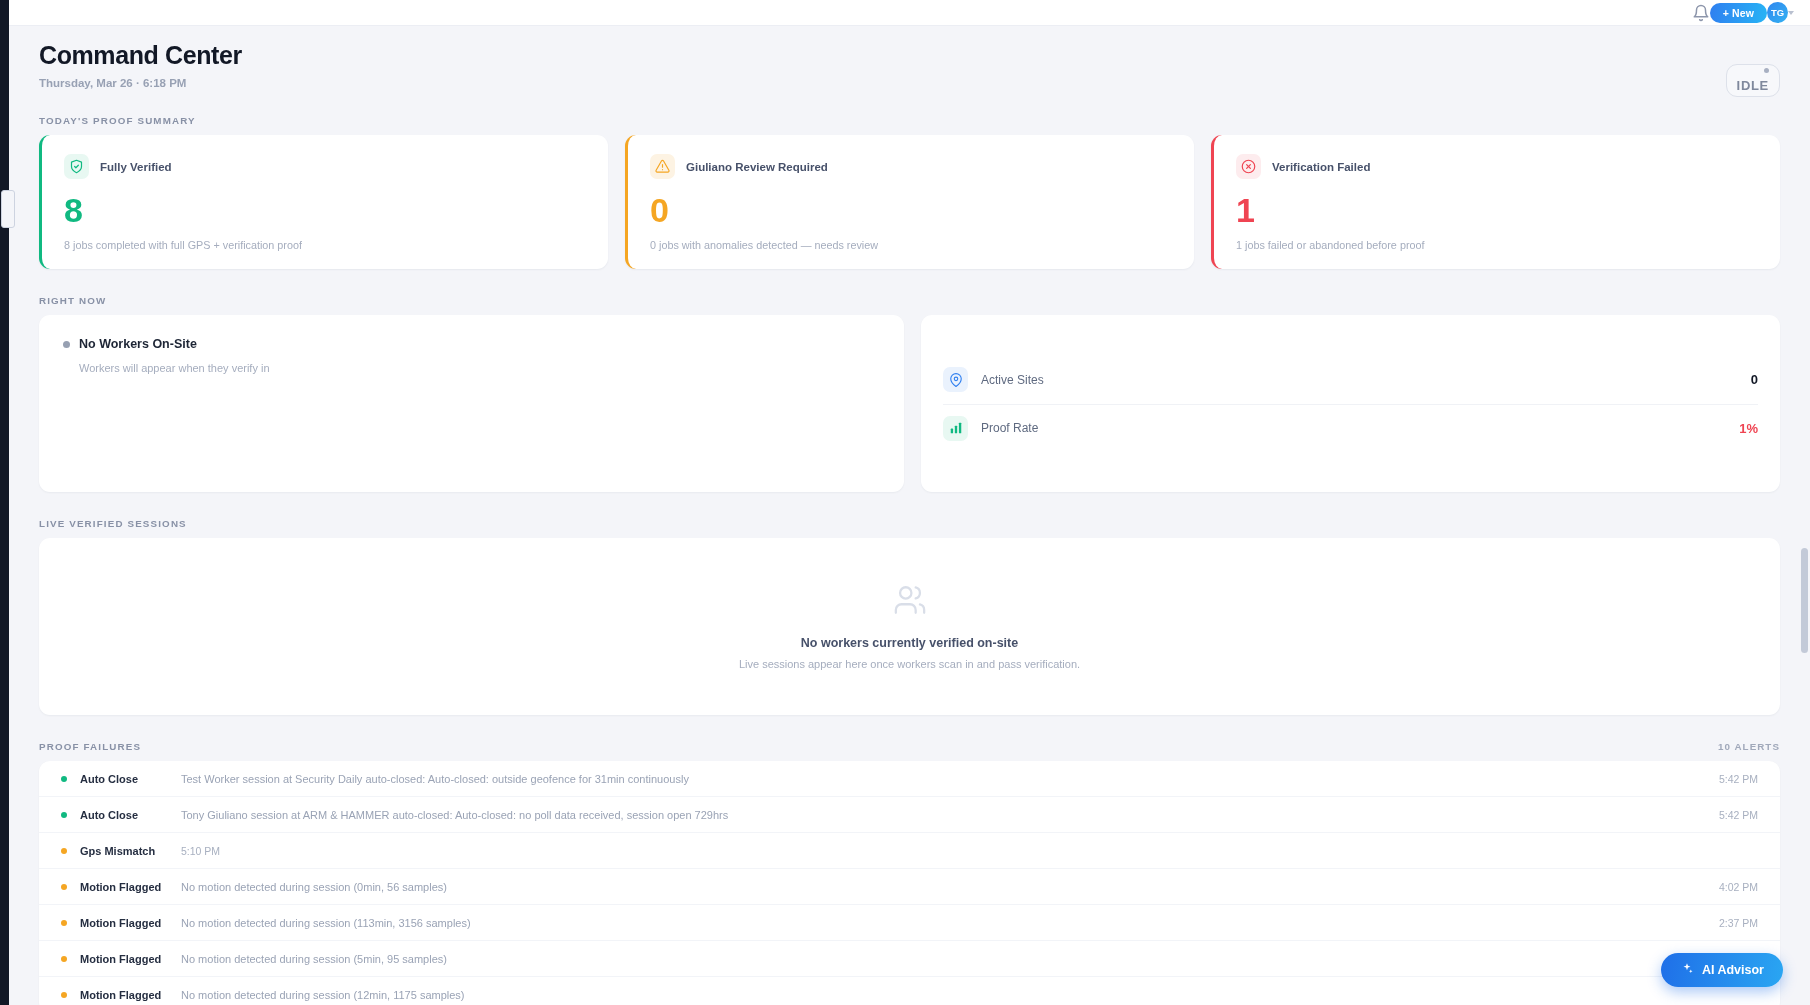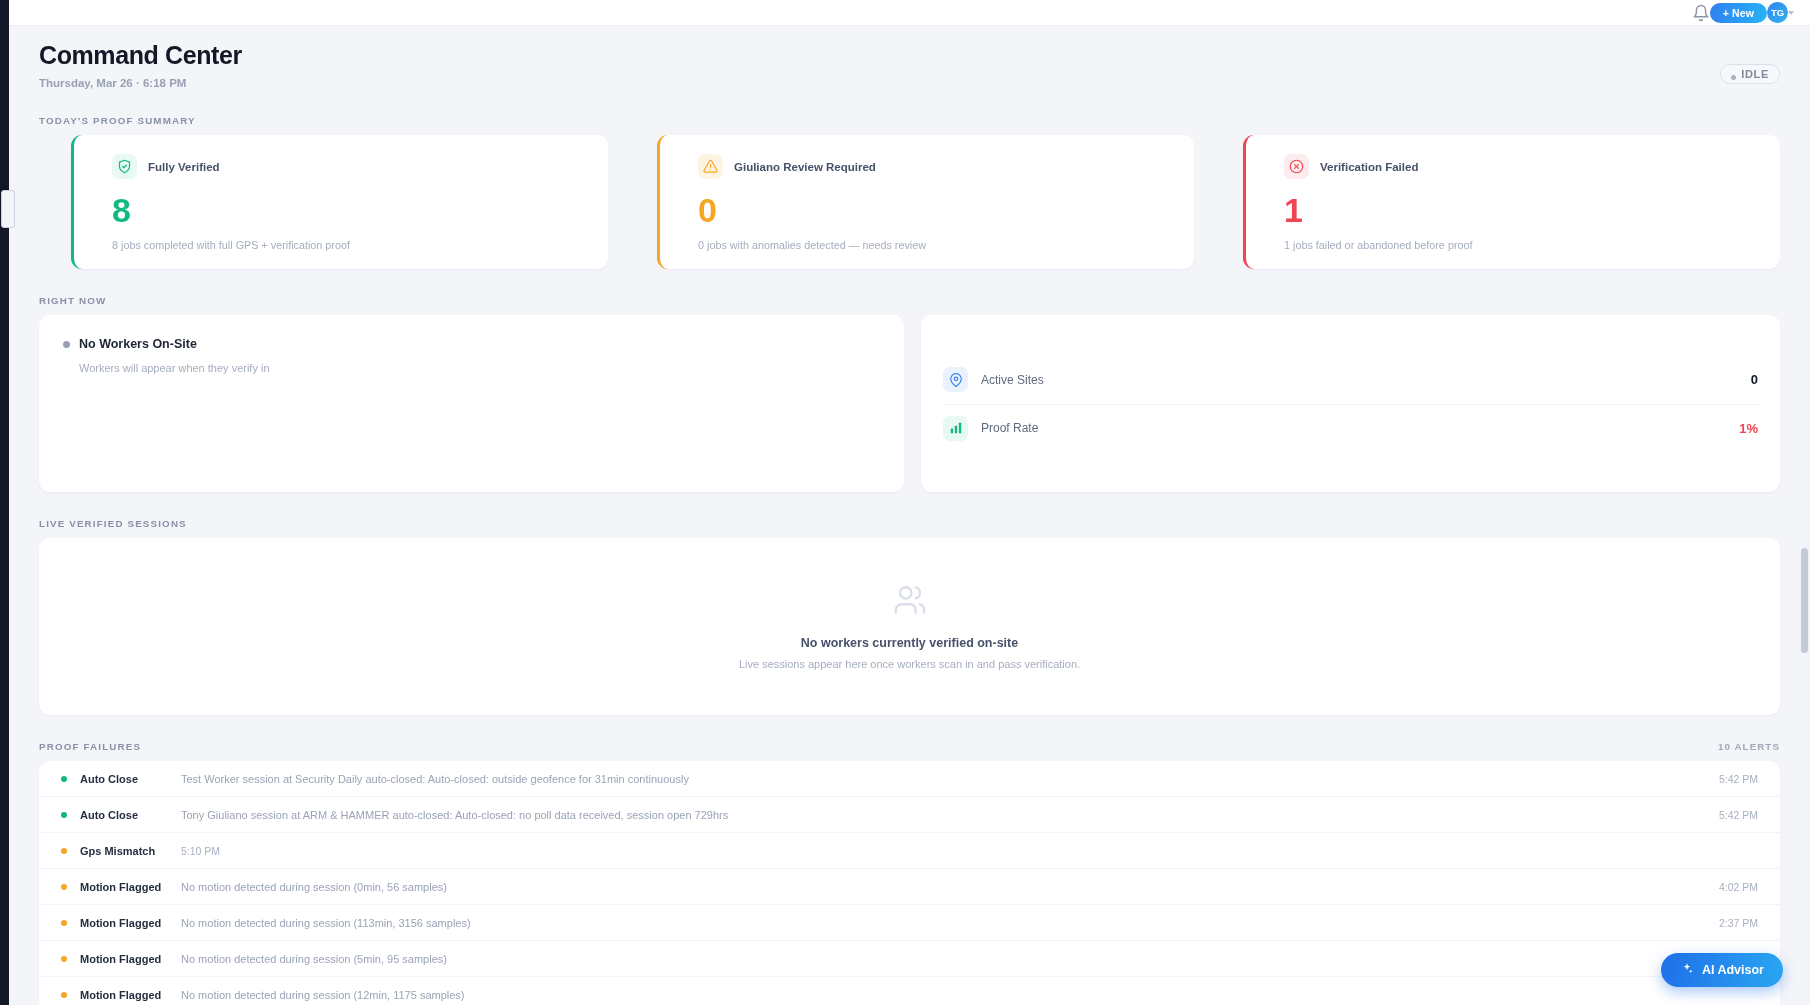--- a/index.html
+++ b/index.html
@@ -53,38 +53,38 @@
   }
 
   
   .page-head { position: relative; padding-top: 15px; }
   .page-title { font-size: 25px; font-weight: 700; color: #121826; letter-spacing: -.4px; }
   .page-date { margin-top: 7px; font-size: 11.5px; color: #98a1b4; font-weight: 600; }
   .idle-badge {
     position: absolute; right: 0; top: 38px;
     display: flex; align-items: flex-end; gap: 5px;
     padding: 3px 10px; border: 1px solid #dde1ea; border-radius: 11px;
-    background: #f7f8fb; font-size: 11px; font-weight: 700;
-    color: #7f889c; letter-spacing: .7px;
+    background: #f7f8fb; font-size: 13px; font-weight: 700;
+    color: #7f889c; letter-spacing: .7px; flex-direction: column;
   }
   .idle-dot { width: 5px; height: 5px; border-radius: 50%; background: #a8b0c2; }
 
   .sec-label {
     font-size: 9.8px; font-weight: 700; color: #8891a6;
     letter-spacing: 1.15px; margin: 26px 0 9px 0;
   }
   .sec-row { display: flex; align-items: center; justify-content: space-between; }
   .sec-count { font-size: 9.8px; font-weight: 600; color: #a0a8ba; letter-spacing: 1.05px; }
 
   
   .cards { display: flex; gap: 17px; }
   .card {
-    flex: 1; background: #fff; border-radius: 11px; padding: 19px 22px 18px 38px;
+    flex: 1; background: #fff; border-radius: 11px; padding: 19px 22px 18px 22px;
     box-shadow: 0 1px 2px rgba(20,30,60,.06);
-    border-left-width: 3px; border-left-style: solid; margin-left: 32px;
+    border-left-width: 3px; border-left-style: solid;
   }
   .card-head { display: flex; align-items: center; gap: 11px; }
   .card-ico {
     width: 25px; height: 25px; border-radius: 7px;
     display: flex; align-items: center; justify-content: center;
   }
   .card-ico svg { width: 15px; height: 15px; }
   .card-title { font-size: 11.5px; font-weight: 700; color: #47516a; }
   .card-num { font-size: 34px; font-weight: 700; line-height: 1; margin: 14px 0 12px 0; }
   .card-sub { font-size: 10.8px; color: #a5adbe; }

